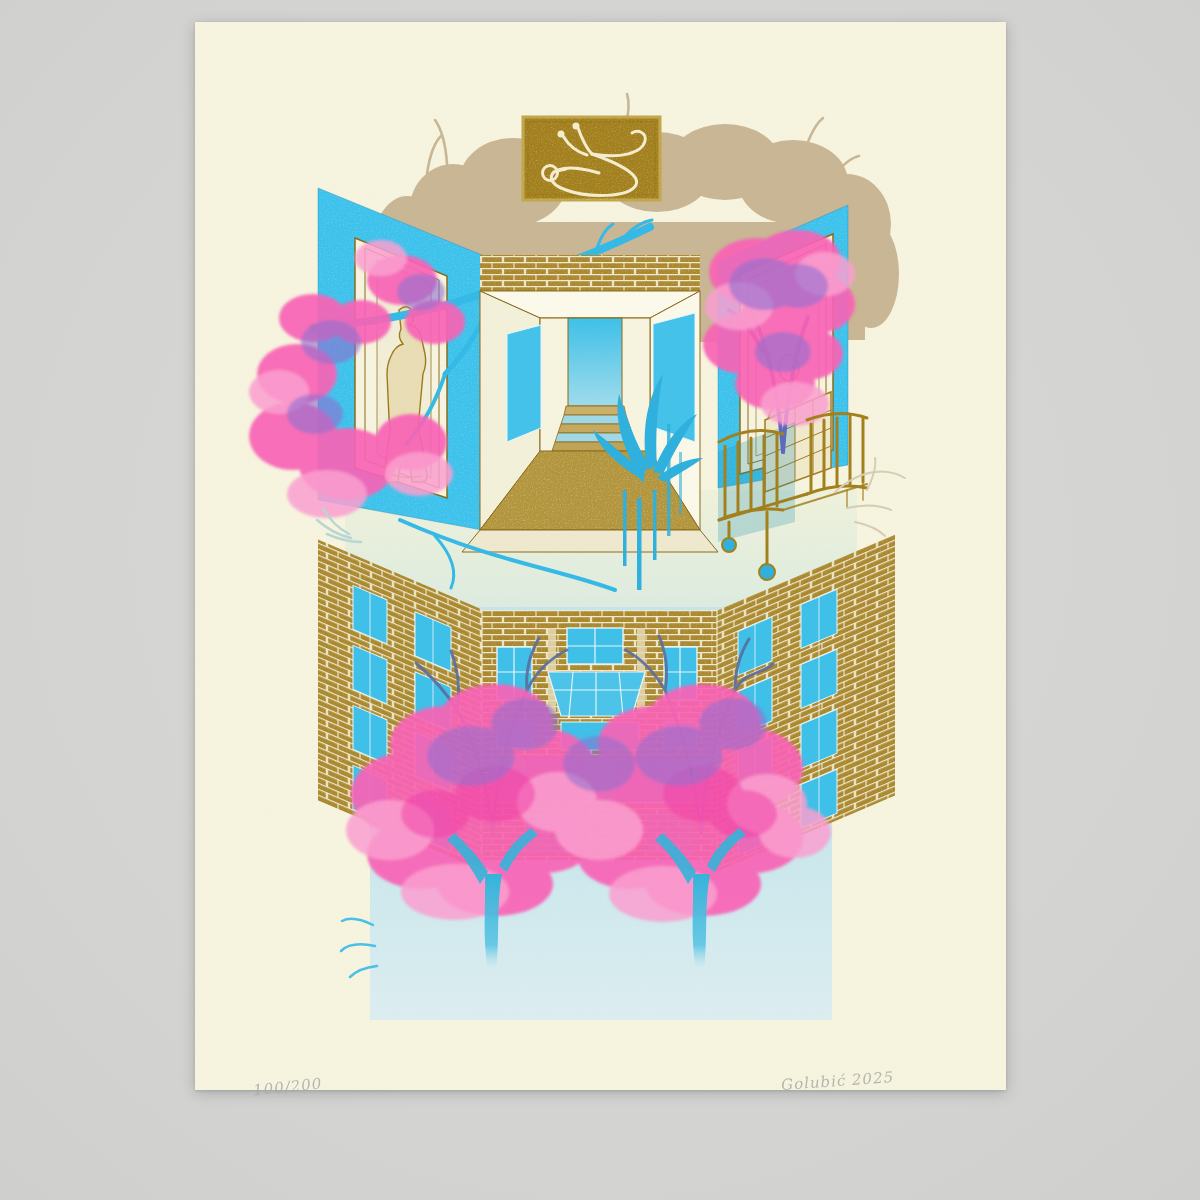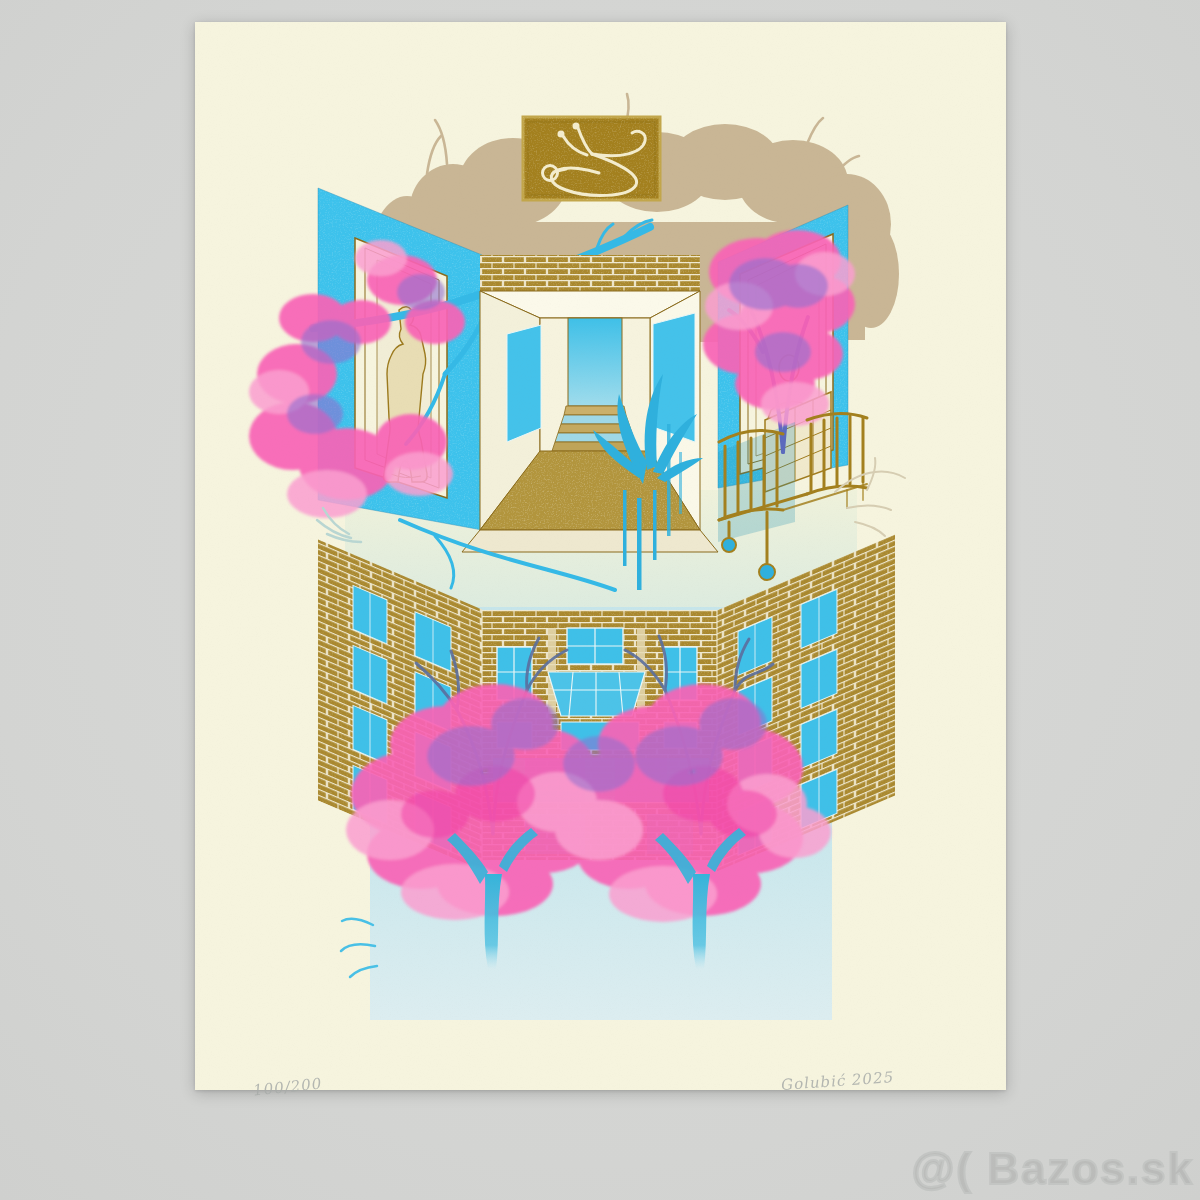--- a/index.html
+++ b/index.html
@@ -423,14 +423,13 @@
         </g>
       </g>
 
       <rect x="0" y="0" width="811" height="1068" fill="#6b6b5a" filter="url(#grain)" opacity="0.05"></rect>
     </svg>
 
     <div class="pencil edition">100/200</div>
     <div class="pencil signature">Golubić 2025</div>
   </div>
 
-  <div class="watermark">@( Bazos.sk</div>
 </div>
 
 </body></html>

